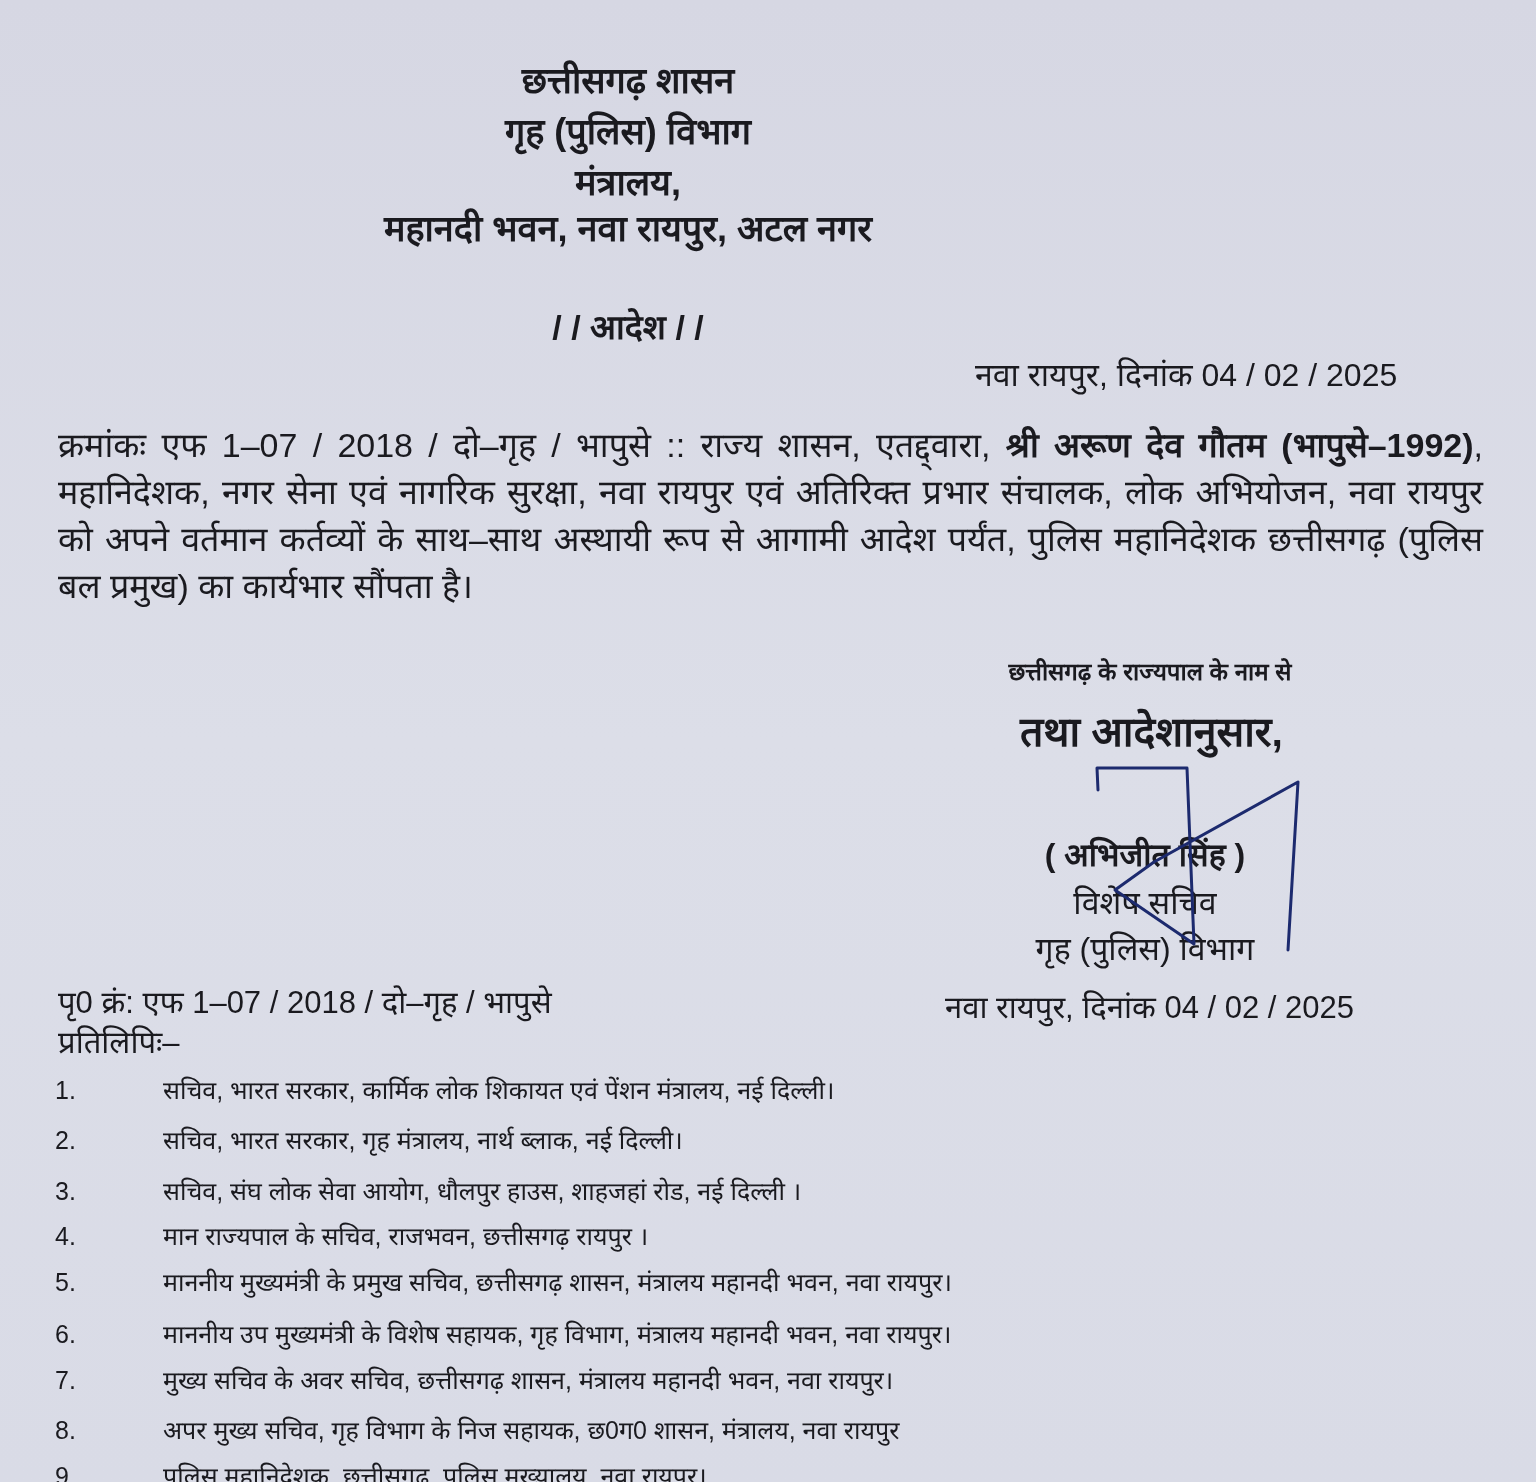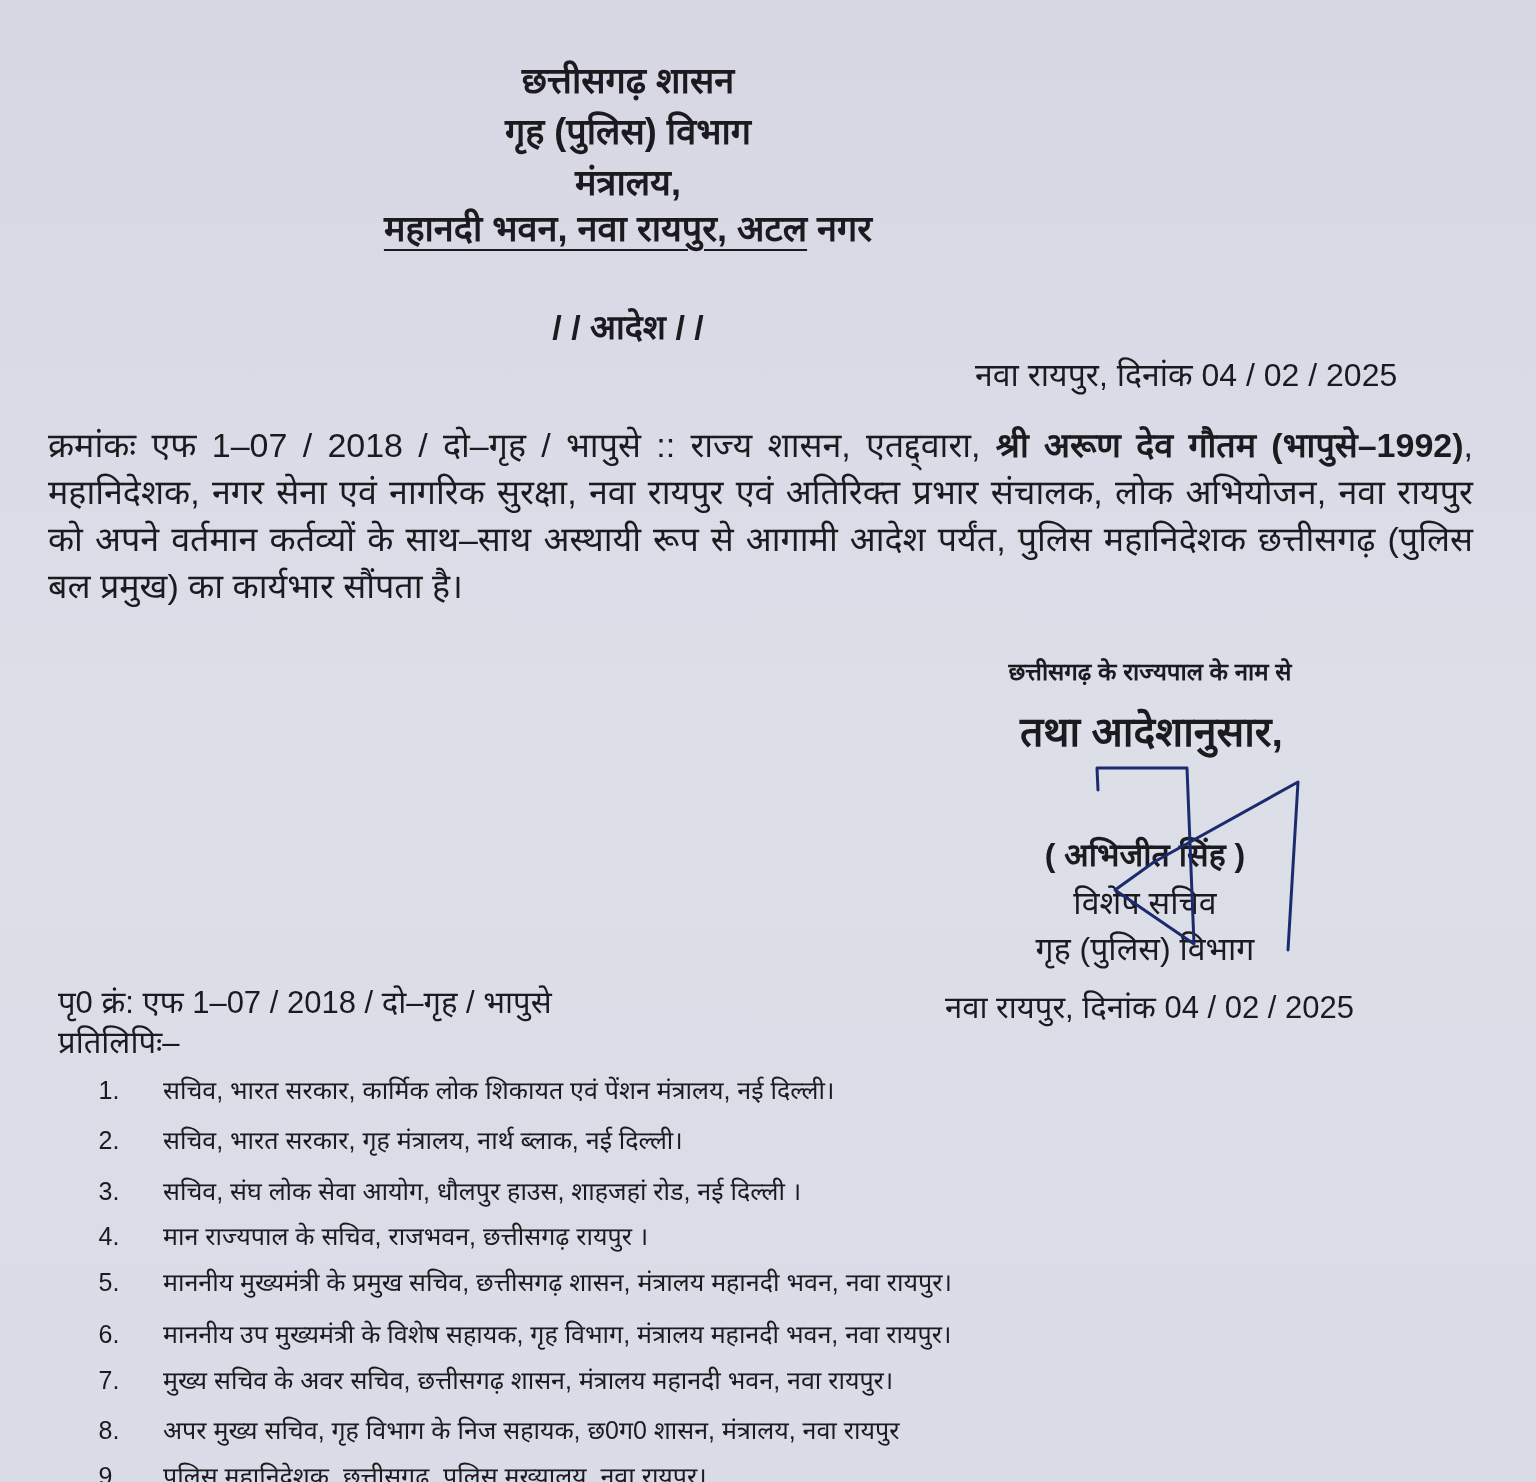--- a/index.html
+++ b/index.html
@@ -2,24 +2,24 @@
 <html><head>
 <meta charset="utf-8">
 <style>
   html, body { margin:0; padding:0; }
   body {
     width:1536px; height:1482px; overflow:hidden; position:relative;
     background: linear-gradient(180deg, #d6d7e3 0%, #dcdee8 50%, #d9dbe6 100%);
     font-family: "Liberation Sans", "DejaVu Sans", sans-serif;
     color:#1a1a1f;
   }
-  .abs { position:absolute; white-space:nowrap;text-align:center; }
+  .abs { position:absolute; white-space:nowrap; }
   .hdr { left:0; width:1256px; text-align:center; font-weight:bold; font-size:36px; }
-  .underline { text-decoration: underline; text-underline-offset:8px; text-decoration-thickness:2px; }
-  .para { left:48px; width:1425px; font-size:34px; line-height:47px; white-space:normal; text-align:justify; }
+  .underline { text-underline-offset:8px; text-decoration-thickness:2px; }
+  .para { left:58px; width:1425px; font-size:34px; line-height:47px; white-space:normal; text-align:justify; }
   .para b { font-weight:bold; }
   .right { font-size:32px; }
   .sigblock { text-align:center; font-size:32px; }
   .copy-row { left:55px; font-size:25px; }
   .copy-row .num { display:inline-block; width:108px; }
   svg.sig { position:absolute; left:1080px; top:760px; }
 </style>
 </head>
 <body>
 

